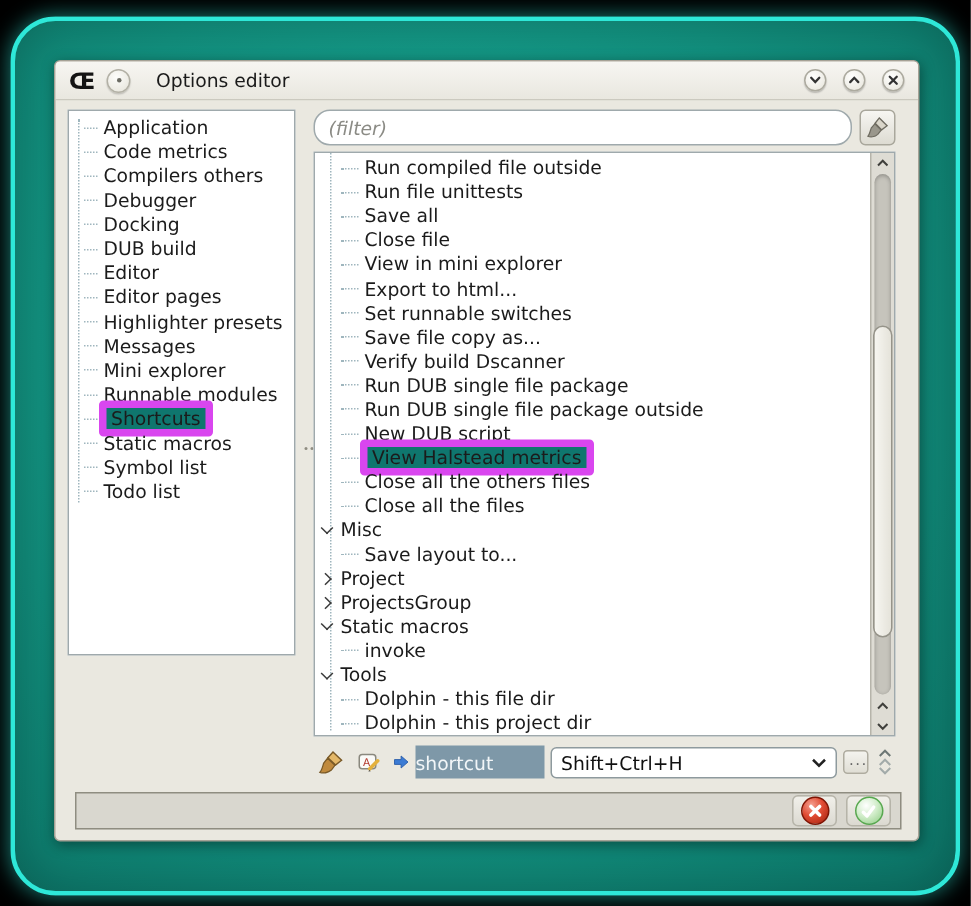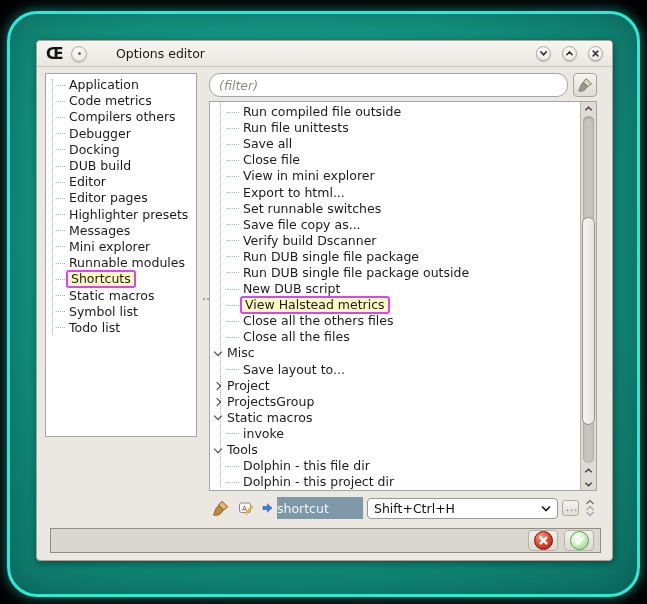--- a/index.html
+++ b/index.html
@@ -19,37 +19,37 @@
 
   .titlebar { height:26px; display:flex; align-items:center; padding:0 9px;
               background:linear-gradient(#F7F6F2,#E9E7DF); border-bottom:1px solid #CBC9BF;
               border-radius:3px 3px 0 0; }
   .app-icon { font-weight:700; font-size:15px; color:#141414; letter-spacing:-1.5px; }
   .menu-btn { width:16px; height:16px; border-radius:50%; margin-left:9px; flex:none;
               background:radial-gradient(circle at 40% 32%, #FDFDFB, #E4E2D8);
               border:1px solid #B2B0A5; box-shadow:0 1px 1px rgba(0,0,0,.18);
               display:flex; align-items:center; justify-content:center; }
   .menu-dot { width:3px; height:3px; border-radius:50%; background:#6B6B63; }
-  .title { font-size:12.5px; color:#1B1B1B; margin-left:29px; }
+  .title { font-size:12.5px; color:#1B1B1B; margin-left:17px; }
   .tb-right { margin-left:auto; display:flex; gap:11px; }
   .cbtn { width:15px; height:15px; border-radius:50%;
           background:radial-gradient(circle at 40% 32%, #FFFFFE, #E6E4DA);
           border:1px solid #ACAA9F; box-shadow:0 1px 1px rgba(0,0,0,.22);
           display:flex; align-items:center; justify-content:center; cursor:pointer; }
 
   
   .left-panel { position:absolute; left:8px; top:32px; width:152px; height:364px;
                 background:#fff; border:1px solid #9FA9AC; overflow:hidden; padding-top:3px; }
   .left-panel::before { content:''; position:absolute; left:6px; top:5px; height:256px;
                         border-left:1px dotted #9FB6BE; }
   .srow { display:flex; align-items:center; height:16.2px; padding-left:10px;
           font-size:12.5px; color:#1B1B1B; white-space:nowrap; position:relative; }
   .stub { width:9px; height:0; border-top:1px dotted #9FB6BE; margin-right:4px; flex:none; }
   .lbl  { line-height:14px; }
-  .lbl.sel { background:#fef9c3; border:2px solid #d946ef; border-radius:3px;
+  .lbl.sel { background:#0f766e; border:5px solid #d946ef; border-radius:3px;
              padding:0 3px; margin-left:-3px; }
 
   
   .splitter { position:absolute; left:161px; top:32px; width:11px; height:452px;
               display:flex; align-items:center; justify-content:center; cursor:col-resize; }
   .grip { width:2px; height:2px; border-radius:50%; background:#8F8D82; box-shadow:4px 0 0 #8F8D82; }
 
   
   .right-panel { position:absolute; left:172px; top:32px; width:388px; height:452px; }
   .filter-row { position:absolute; left:0; top:0; width:100%; height:24px; display:flex; gap:5px; }

